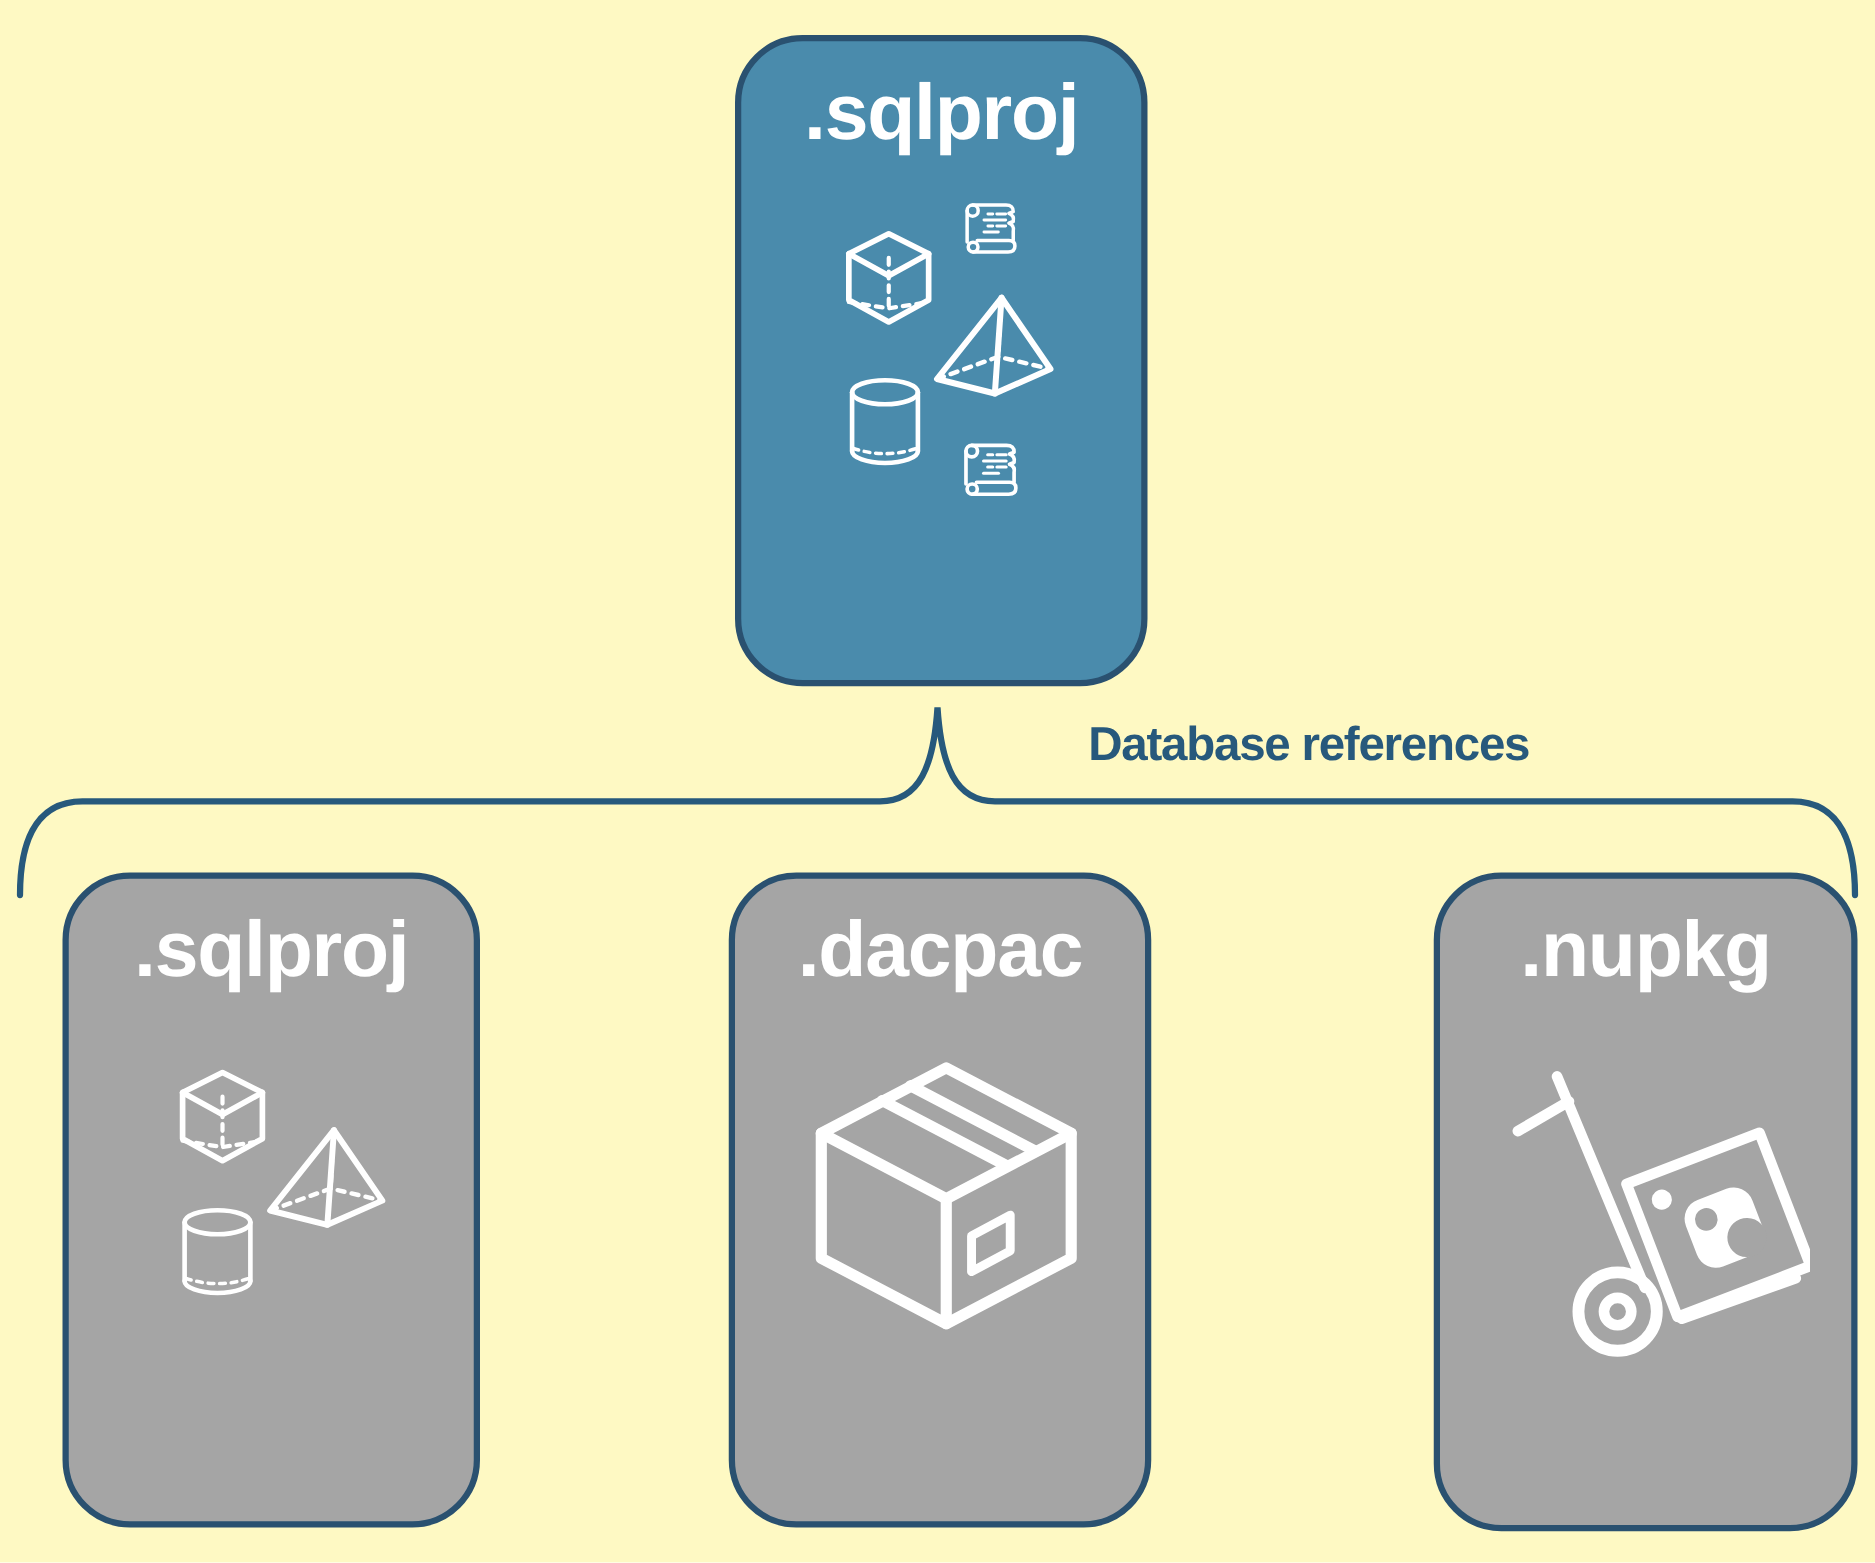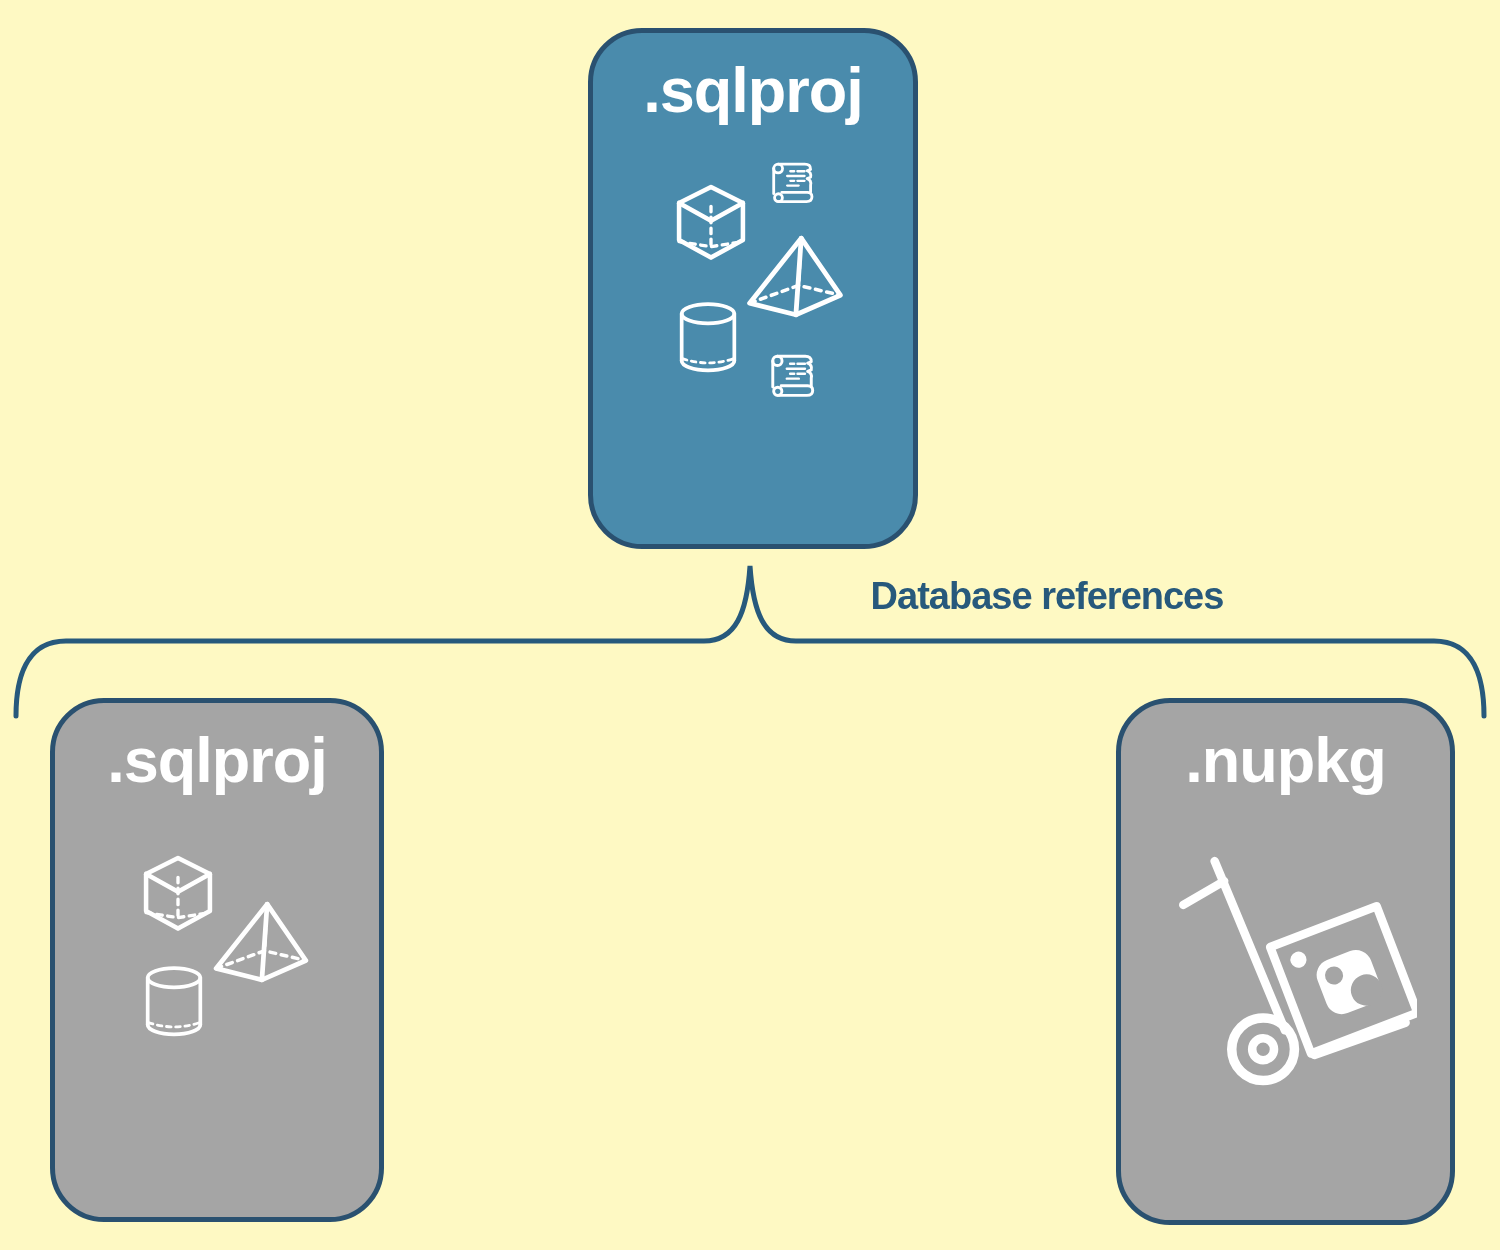--- a/index.html
+++ b/index.html
@@ -8,21 +8,21 @@
     font-family:"Liberation Sans", sans-serif;
   }
   .card{
     position:absolute;box-sizing:border-box;
     border:5px solid var(--border);border-radius:54px;color:#ffffff;
   }
   .card.root{left:588px;top:28px;width:330px;height:521px;background:var(--blue);}
   .card.gray{background:var(--gray);}
   #card-1{left:50px;top:698px;width:334px;height:524px;}
   #card-2{left:583px;top:698px;width:338px;height:524px;}
-  #card-3{left:1116px;top:698px;width:339px;height:527px;padding-left:41px;}
+  #card-3{left:1147px;top:698px;width:339px;height:527px;padding-left:41px;}
   .card h2{
     position:absolute;left:0;right:0;top:26px;margin:0;text-align:center;
     font-size:63px;line-height:1;font-weight:bold;letter-spacing:-1px;color:#ffffff;
   }
   .slot{position:absolute;}
   .slot svg{width:100%;height:100%;display:block;}
   
   .root .s-scroll1{left:175px;top:127px;width:54px;height:46px;}
   .root .s-cube{left:75px;top:149px;width:86px;height:84px;}
   .root .s-pyramid{left:152px;top:199px;width:100px;height:89px;}
@@ -160,20 +160,34 @@
     <ellipse cx="45" cy="18" rx="37" ry="13.5"></ellipse>
     <path d="M8 18 V84"></path>
     <path d="M82 18 V84"></path>
     <path d="M8 84 A37 13.5 0 0 0 82 84"></path>
   </g>
   <path fill="none" stroke="currentColor" stroke-width="4" stroke-linecap="round" stroke-dasharray="6.5 6.5" d="M9 81 Q45 93 81 81"></path>
 </svg>
       </div>
   </section>
 
+  <section class="card gray" id="card-2">
+    <h2>.dacpac</h2>
+    <div class="slot s-package">
+        <svg viewBox="0 0 200 200">
+  <g fill="none" stroke="currentColor" stroke-width="7.5" stroke-linecap="round" stroke-linejoin="round">
+    <path d="M100 12 L184 56 L100 100 L16 56 Z"></path>
+    <path d="M57 34 L141 78 M76 24 L160 68"></path>
+    <path d="M16 56 V140 L100 184 V100"></path>
+    <path d="M184 56 V140 L100 184"></path>
+    <path stroke-width="6" d="M117 125 L143 111 V135 L117 149 Z"></path>
+  </g>
+</svg>
+      </div>
+  </section>
 
   <section class="card gray" id="card-3">
     <h2>.nupkg</h2>
     <div class="slot s-truck">
         <svg viewBox="0 0 260 250">
   <g fill="none" stroke="currentColor" stroke-width="9" stroke-linecap="round" stroke-linejoin="round">
     <path d="M14 58 L57 33"></path>
     <path d="M47 12 L121 190"></path>
     <circle cx="98" cy="210" r="33" stroke-width="10"></circle>
     <circle cx="98" cy="210" r="11.5" stroke-width="9"></circle>

